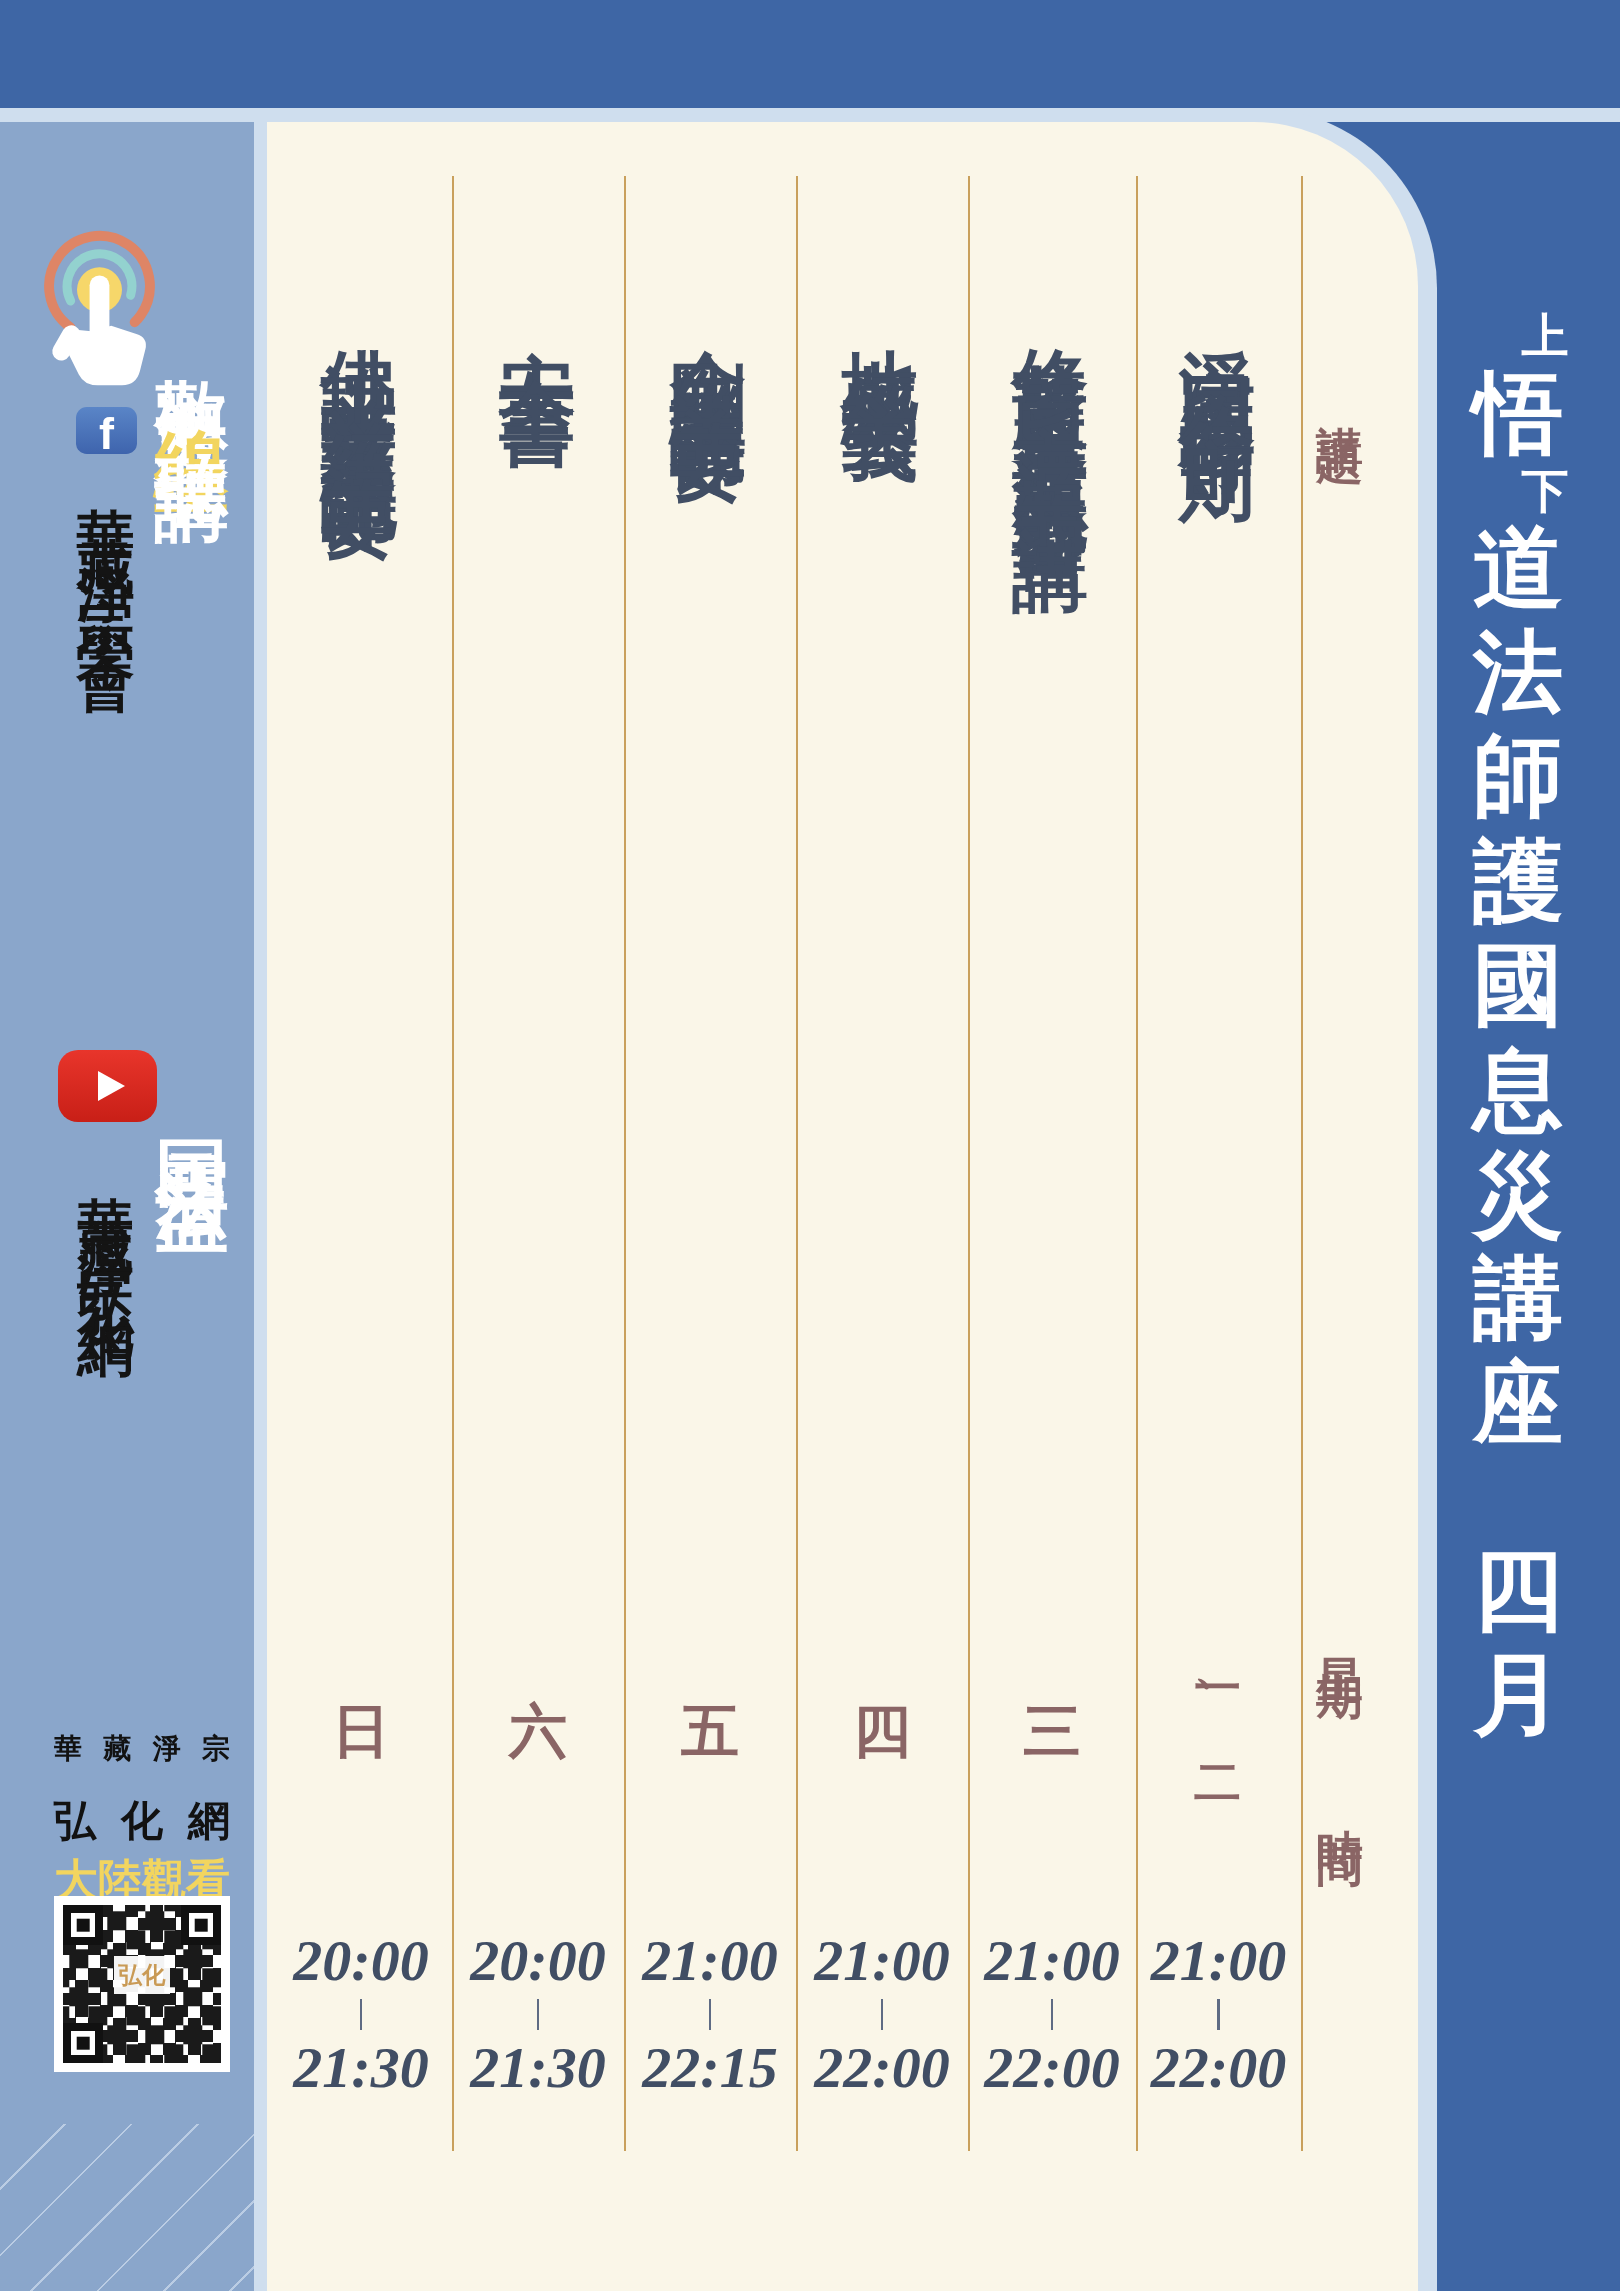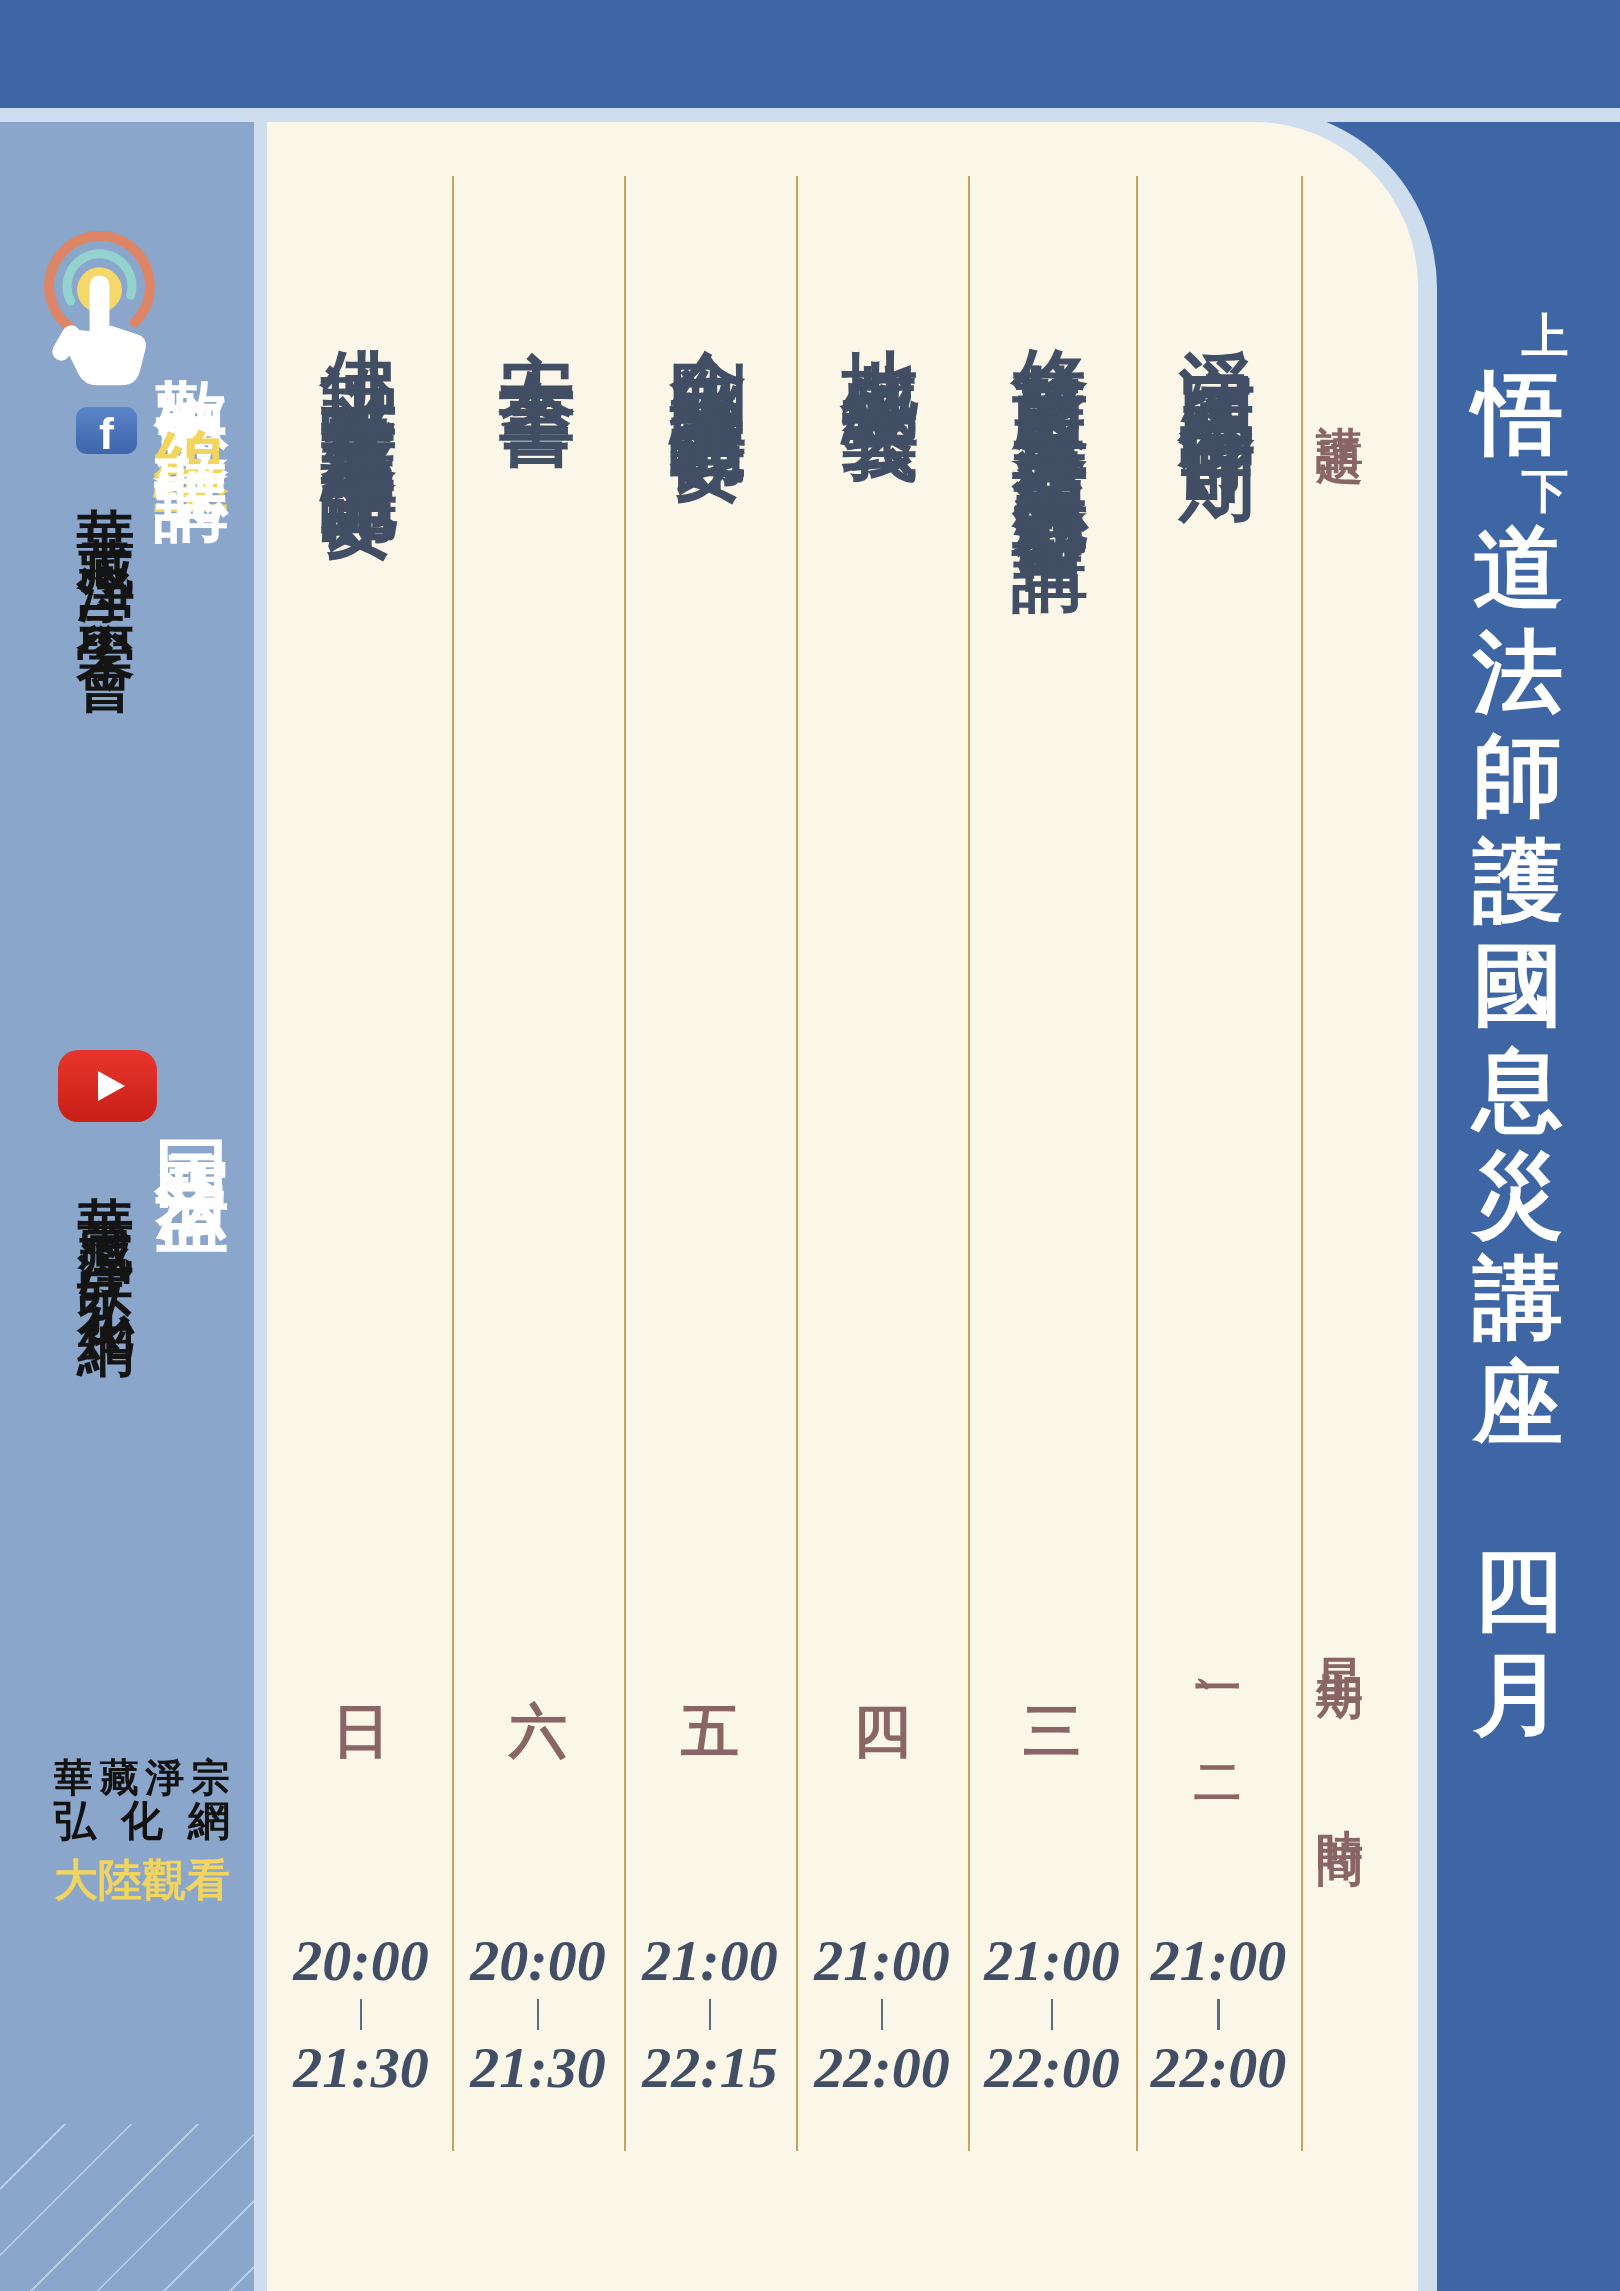--- a/index.html
+++ b/index.html
@@ -65,21 +65,21 @@
       border-bottom:15.3px solid transparent;margin-left:7.2px;}
   .vtxt{writing-mode:vertical-rl;text-orientation:upright;line-height:1;position:absolute;}
   .org1{left:77px;top:461px;font-size:58px;font-weight:900;color:#141414;letter-spacing:29px;}
   .org2{left:78px;top:1152px;font-size:56px;font-weight:900;color:#141414;letter-spacing:21.6px;}
   .welcome{left:155px;top:320px;font-size:74px;font-weight:800;color:#ffffff;letter-spacing:12.6px;}
   .welcome .hl{color:#f2d55f;}
   .welcome2{left:155px;top:1082px;font-size:74px;font-weight:800;color:#ffffff;letter-spacing:12.6px;}
 
   .b1,.b2,.b3{position:absolute;left:54px;width:176px;line-height:1;font-weight:900;color:#121212;
       text-align:justify;text-align-last:justify;}
-  .b1{top:1735px;font-size:39px;margin-top:23px;}
+  .b1{top:1735px;font-size:28px;}
   .b2{top:1788px;font-size:42px;margin-top:12px;}
   .b3{top:1838px;font-size:44px;color:#f2d55f;letter-spacing:0;margin-top:20px;}
 
   
   .qr{position:absolute;left:54px;top:1896px;width:176px;height:176px;background:#fff;
       padding:9px;box-sizing:border-box;}
   .qr-inner{position:relative;width:100%;height:100%;
       background:
         repeating-conic-gradient(#1a1a1a 0 25%,transparent 0 50%) 0 0/25px 25px,
         repeating-conic-gradient(transparent 0 25%,#1a1a1a 0 50%) 6.3px 6.3px/38px 38px;}
@@ -198,15 +198,23 @@
   </div>
   <div class="vtxt org2">華藏淨宗弘化網</div>
 
   <div class="vtxt welcome"><span>歡迎大眾</span><span class="hl">線上</span><span>聽講</span></div>
   <div class="vtxt welcome2">同霑法益</div>
 
   <div class="b1">華藏淨宗</div>
   <div class="b2">弘化網</div>
   <div class="b3">大陸觀看</div>
 
+  <div class="qr">
+    <div class="qr-inner">
+      <div class="fdr tl"></div>
+      <div class="fdr tr"></div>
+      <div class="fdr bl"></div>
+      <div class="qr-logo">弘化</div>
+    </div>
+  </div>
 
 </div>
 
 
 </body></html>

